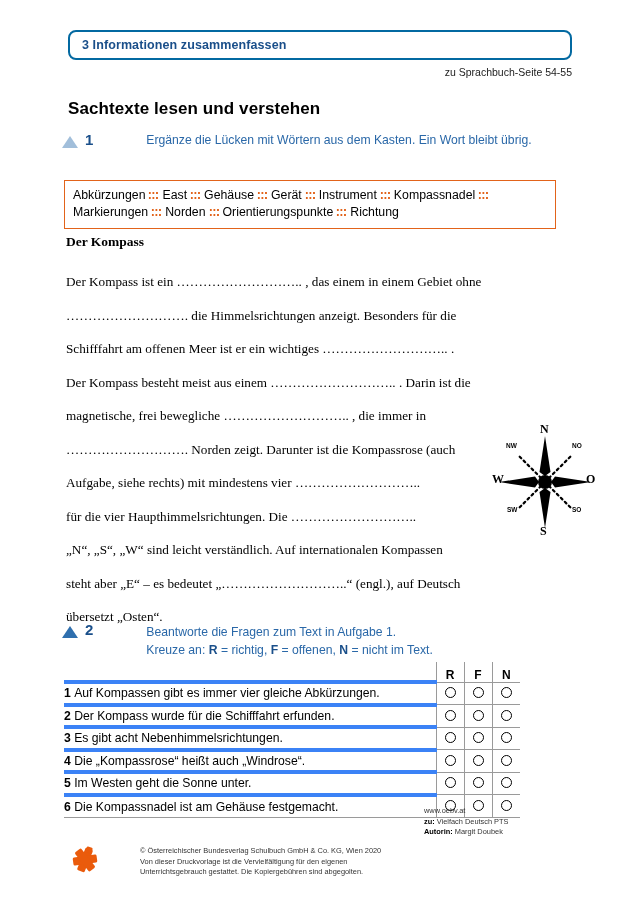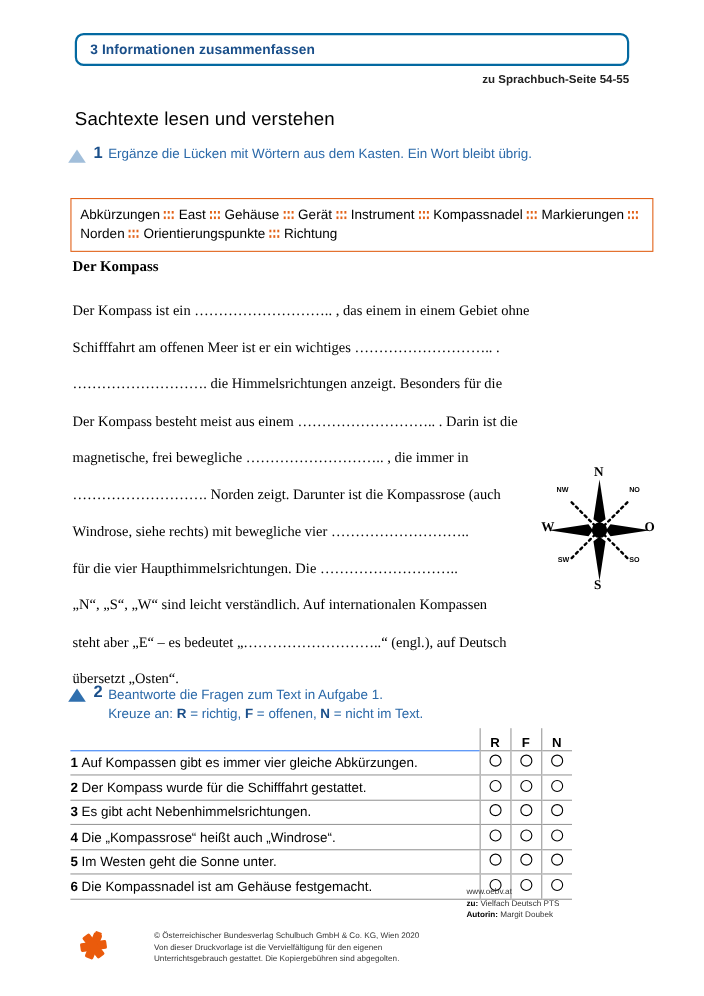--- a/index.html
+++ b/index.html
@@ -19,52 +19,52 @@
     position: absolute; left: 68px; top: 30px; width: 504px; height: 30px;
     border: 2px solid #0369a1; border-radius: 8px;
     display: flex; align-items: center;
   }
   .chapter-label {
     font-size: 12.5px; font-weight: bold; color: #1a4f8a;
     padding-left: 12px; letter-spacing: .1px;
   }
   .sprachbuch {
     position: absolute; right: 68px; top: 66px;
-    font-size: 10.5px; font-weight: bold; color: #222;
+    font-size: 10.5px; font-weight: normal; color: #222;
   }
   .main-title {
     position: absolute; left: 68px; top: 88px;
-    font-size: 17px; font-weight: normal; color: #000;
+    font-size: 17px; font-weight: bold; color: #000;
     letter-spacing: .1px;
   }
 
   
   .task { position: absolute; display: flex; align-items: flex-start; }
   .tri {
     width: 0; height: 0; margin-top: 4px; margin-right: 7px;
     border-left: 8px solid transparent;
     border-right: 8px solid transparent;
     border-bottom: 12px solid #2f6fae;
     flex: none;
   }
   .tri.faint { opacity: .45; }
   .task-num {
     font-size: 15px; font-weight: bold; color: #1a4f8a;
     margin-right: 5px; line-height: 16px;
   }
   .task-text {
-    font-size: 12.2px; color: #2a68a8; line-height: 16px;
+    font-size: 12.2px; color: #2a68a8; line-height: 16px; margin-left: 48px;
   }
   .task-text b { color: #1a4f8a; }
   .task1 { left: 62px; top: 132px; }
   .task2 { left: 62px; top: 622px; }
 
   
   .wordbox {
-    position: absolute; left: 64px; top: 180px; width: 530px;
+    position: absolute; left: 64px; top: 180px; width: 492px;
     border: 1.5px solid #e2631a;
     padding: 6px 8px 7px 8px;
     font-size: 12.3px; color: #000; line-height: 17px;
   }
   .sep {
     display: inline-block;
     width: 11px; height: 9px; vertical-align: -1px;
     margin: 0 3px;
     background-image:
       radial-gradient(circle, #e2631a 45%, transparent 48%),
@@ -108,21 +108,21 @@
   }
   .qtable th, .qtable td { padding: 0; }
   .hdr-row th {
     font-size: 12px; font-weight: bold; color: #000;
     height: 20px; vertical-align: bottom; text-align: center;
   }
   .hdr-row th.blank { border: none; }
   .qrow td { height: 22.5px; }
   .qcell {
     font-size: 12.2px; color: #000; padding-left: 6px;
-    border-top: 1px solid #3b82f6; border-bottom: 1px solid #9a9a9a;
+    border-top: 4px solid #3b82f6; border-bottom: 1px solid #9a9a9a;
     white-space: nowrap;
   }
   .qcell .qn { font-weight: bold; }
   .ocell {
     width: 28px; text-align: center;
     border-top: 1px solid #9a9a9a; border-bottom: 1px solid #9a9a9a;
     border-left: 1px solid #9a9a9a;
   }
   .circ {
     display: inline-block; width: 11px; height: 11px;
@@ -159,26 +159,26 @@
     <span class="task-text">Ergänze die Lücken mit Wörtern aus dem Kasten. Ein Wort bleibt übrig.</span>
   </div>
 
   <div class="wordbox">
     <span id="wordbank-slot"><span>Abkürzungen</span><span class="sep"></span><span>East</span><span class="sep"></span><span>Gehäuse</span><span class="sep"></span><span>Gerät</span><span class="sep"></span><span>Instrument</span><span class="sep"></span><span>Kompassnadel</span><span class="sep"></span><span>Markierungen</span><span class="sep"></span><span>Norden</span><span class="sep"></span><span>Orientierungspunkte</span><span class="sep"></span><span>Richtung</span></span>
   </div>
 
   <div class="subhead">Der Kompass</div>
   <div class="body-text" id="reading-slot">
       <span class="ln">Der Kompass ist ein ……………………….. , das einem in einem Gebiet ohne</span>
+      <span class="ln">……………………….   die Himmelsrichtungen anzeigt. Besonders für die</span>
       <span class="ln">Schifffahrt am offenen Meer ist er ein wichtiges ……………………….. .</span>
-      <span class="ln">……………………….   die Himmelsrichtungen anzeigt. Besonders für die</span>
       <span class="ln">Der Kompass besteht meist aus einem ……………………….. . Darin ist die</span>
       <span class="ln">magnetische, frei bewegliche ……………………….. , die immer in</span>
       <span class="ln">……………………….   Norden zeigt. Darunter ist die Kompassrose (auch</span>
-      <span class="ln">Windrose, siehe rechts) mit bewegliche vier ………………………..</span>
+      <span class="ln">Aufgabe, siehe rechts) mit mindestens vier ………………………..</span>
       <span class="ln">für die vier Haupthimmelsrichtungen. Die ………………………..</span>
       <span class="ln">„N“, „S“, „W“ sind leicht verständlich. Auf internationalen Kompassen</span>
       <span class="ln">steht aber „E“ – es bedeutet „………………………..“ (engl.), auf Deutsch</span>
       <span class="ln">übersetzt „Osten“.</span>
     </div>
 
   <div class="compass">
     <svg width="102" height="116" viewBox="0 0 102 116">
       <g transform="translate(51,58)">
 
@@ -225,21 +225,21 @@
       </tr>
     </thead>
     <tbody id="qbody-slot">
         <tr class="qrow">
           <td class="qcell"><span class="qn">1 </span><span>Auf Kompassen gibt es immer vier gleiche Abkürzungen.</span></td>
           <td class="ocell"><span class="circ"></span></td>
           <td class="ocell"><span class="circ"></span></td>
           <td class="ocell"><span class="circ"></span></td>
         </tr>
         <tr class="qrow">
-          <td class="qcell"><span class="qn">2 </span><span>Der Kompass wurde für die Schifffahrt gestattet.</span></td>
+          <td class="qcell"><span class="qn">2 </span><span>Der Kompass wurde für die Schifffahrt erfunden.</span></td>
           <td class="ocell"><span class="circ"></span></td>
           <td class="ocell"><span class="circ"></span></td>
           <td class="ocell"><span class="circ"></span></td>
         </tr>
         <tr class="qrow">
           <td class="qcell"><span class="qn">3 </span><span>Es gibt acht Nebenhimmelsrichtungen.</span></td>
           <td class="ocell"><span class="circ"></span></td>
           <td class="ocell"><span class="circ"></span></td>
           <td class="ocell"><span class="circ"></span></td>
         </tr>

